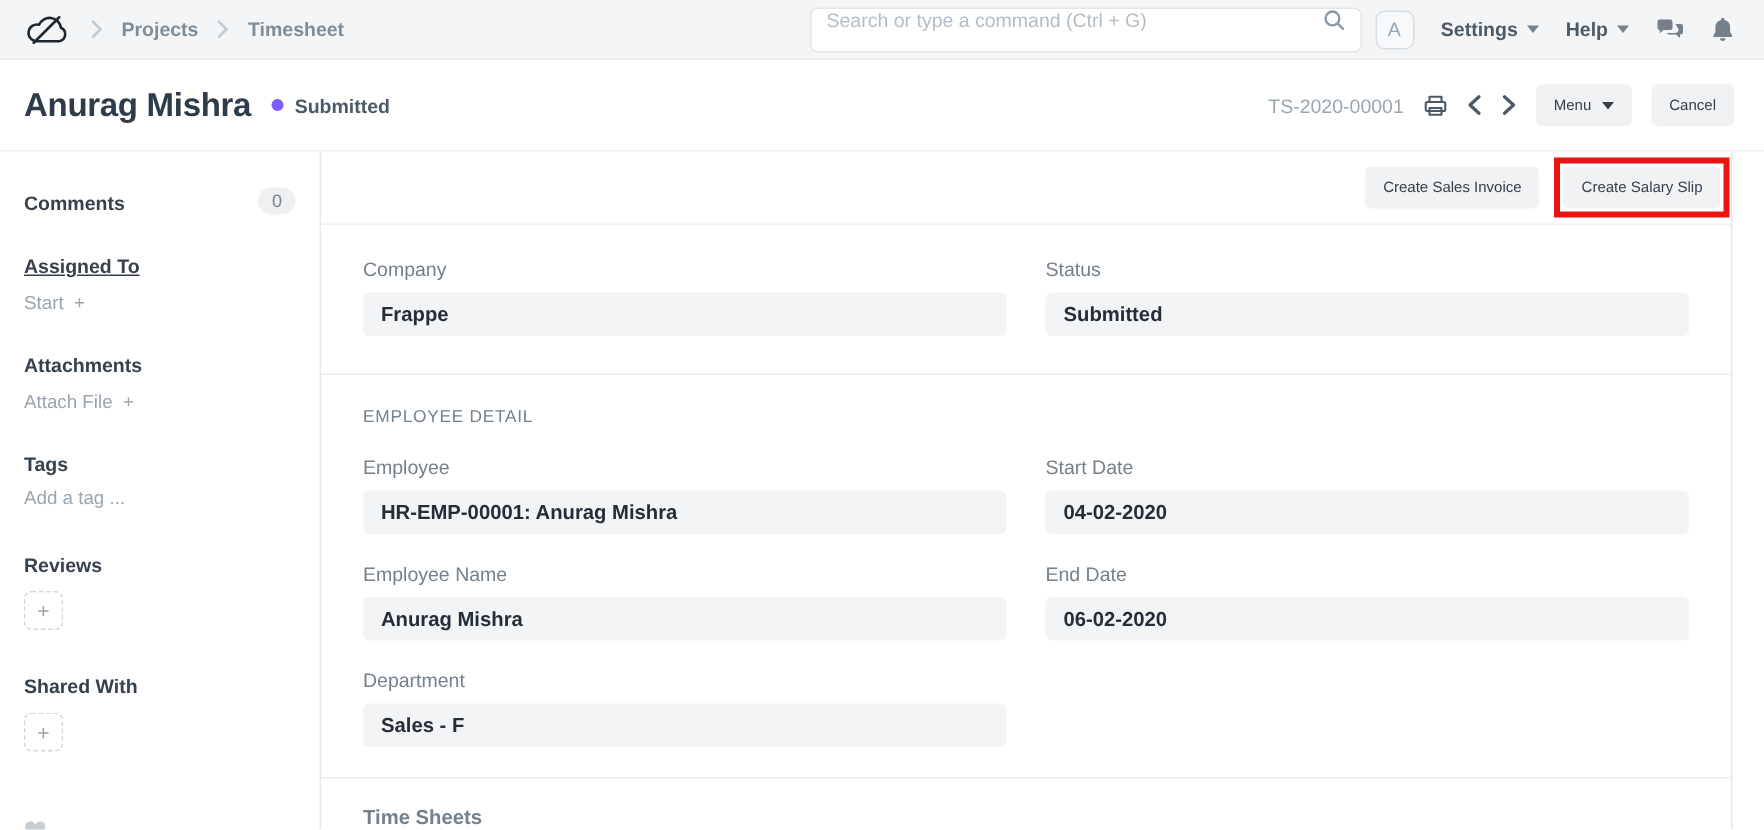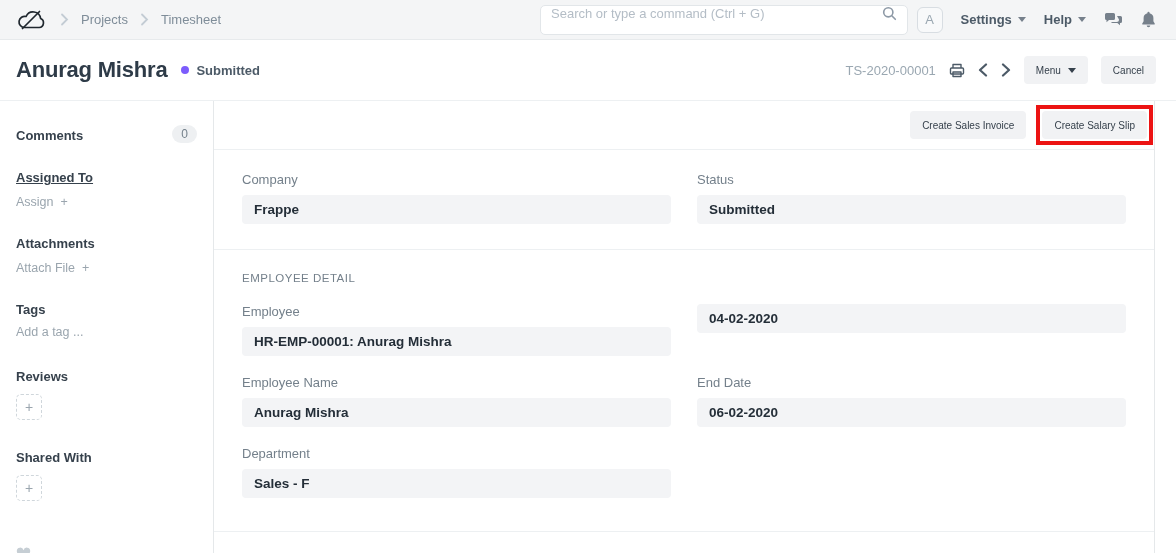--- a/index.html
+++ b/index.html
@@ -4,21 +4,21 @@
 <style>
   * { margin:0; padding:0; box-sizing:border-box; }
   html,body { width:1176px; height:553px; overflow:hidden; background:#fff;
     font-family:"Liberation Sans", sans-serif; color:#36414c; }
 
   
   .navbar { height:40px; background:#f4f5f6; border-bottom:1px solid #e7eaec;
     display:flex; align-items:center; padding:0 20px 0 16px; position:relative; }
   .logo { display:flex; align-items:center; margin-right:14px; }
   .crumbs { display:flex; align-items:center; gap:12px; }
-  .crumb { font-size:13px; font-weight:400; color:#7f8d99; text-decoration:none; cursor:pointer;text-align:center; }
+  .crumb { font-size:13px; font-weight:700; color:#7f8d99; text-decoration:none; cursor:pointer;text-align:center; }
   .crumb-chev { display:flex; align-items:center; color:#c3ccd4; }
 
   .search-wrap { position:absolute; left:540px; top:5px; width:368px; height:30px;
     background:#fff; border:1px solid #e2e6e9; border-radius:5px;
     display:flex; align-items:flex-start; padding:0 10px; }
   .search-wrap input { flex:1; border:none; outline:none; background:transparent;
     font-size:13px; color:#36414c; font-family:inherit; }
   .search-wrap input::placeholder { color:#b4bdc6; }
   .search-icon { color:#8d99a6; display:flex; }
 
@@ -171,21 +171,21 @@
 <div class="content">
 
   <div class="sidebar">
     <div class="s-row">
       <span class="s-head">Comments</span>
       <span class="badge">0</span>
     </div>
 
     <div class="s-head" style="margin-top:27px;text-decoration:underline;">Assigned To</div>
     <div class="s-action" style="margin-top:10px;">
-      <span>Assign</span>
+      <span>Start</span>
       <span>+</span>
     </div>
 
     <div class="s-head" style="margin-top:27px;">Attachments</div>
     <div class="s-action" style="margin-top:10px;">
       <span>Attach File</span>
       <span>+</span>
     </div>
 
     <div class="s-head" style="margin-top:27px;">Tags</div>
@@ -219,28 +219,29 @@
           <label>Company</label>
           <div class="control">Frappe</div>
         </div>
         <div class="field">
           <label>Status</label>
           <div class="control">Submitted</div>
         </div>
       </div>
     </div>
 
-    <div class="form-section" style="padding-bottom:33px;">
+    <div class="form-section" style="padding-bottom:20px;">
       <div class="section-head">Employee Detail</div>
       <div class="grid">
         <div class="field">
           <label>Employee</label>
           <div class="control">HR-EMP-00001: Anurag Mishra</div>
         </div>
         <div class="field">
+          <label>Start Date</label>
           <div class="control">04-02-2020</div>
         </div>
         <div class="field">
           <label>Employee Name</label>
           <div class="control">Anurag Mishra</div>
         </div>
         <div class="field">
           <label>End Date</label>
           <div class="control">06-02-2020</div>
         </div>

